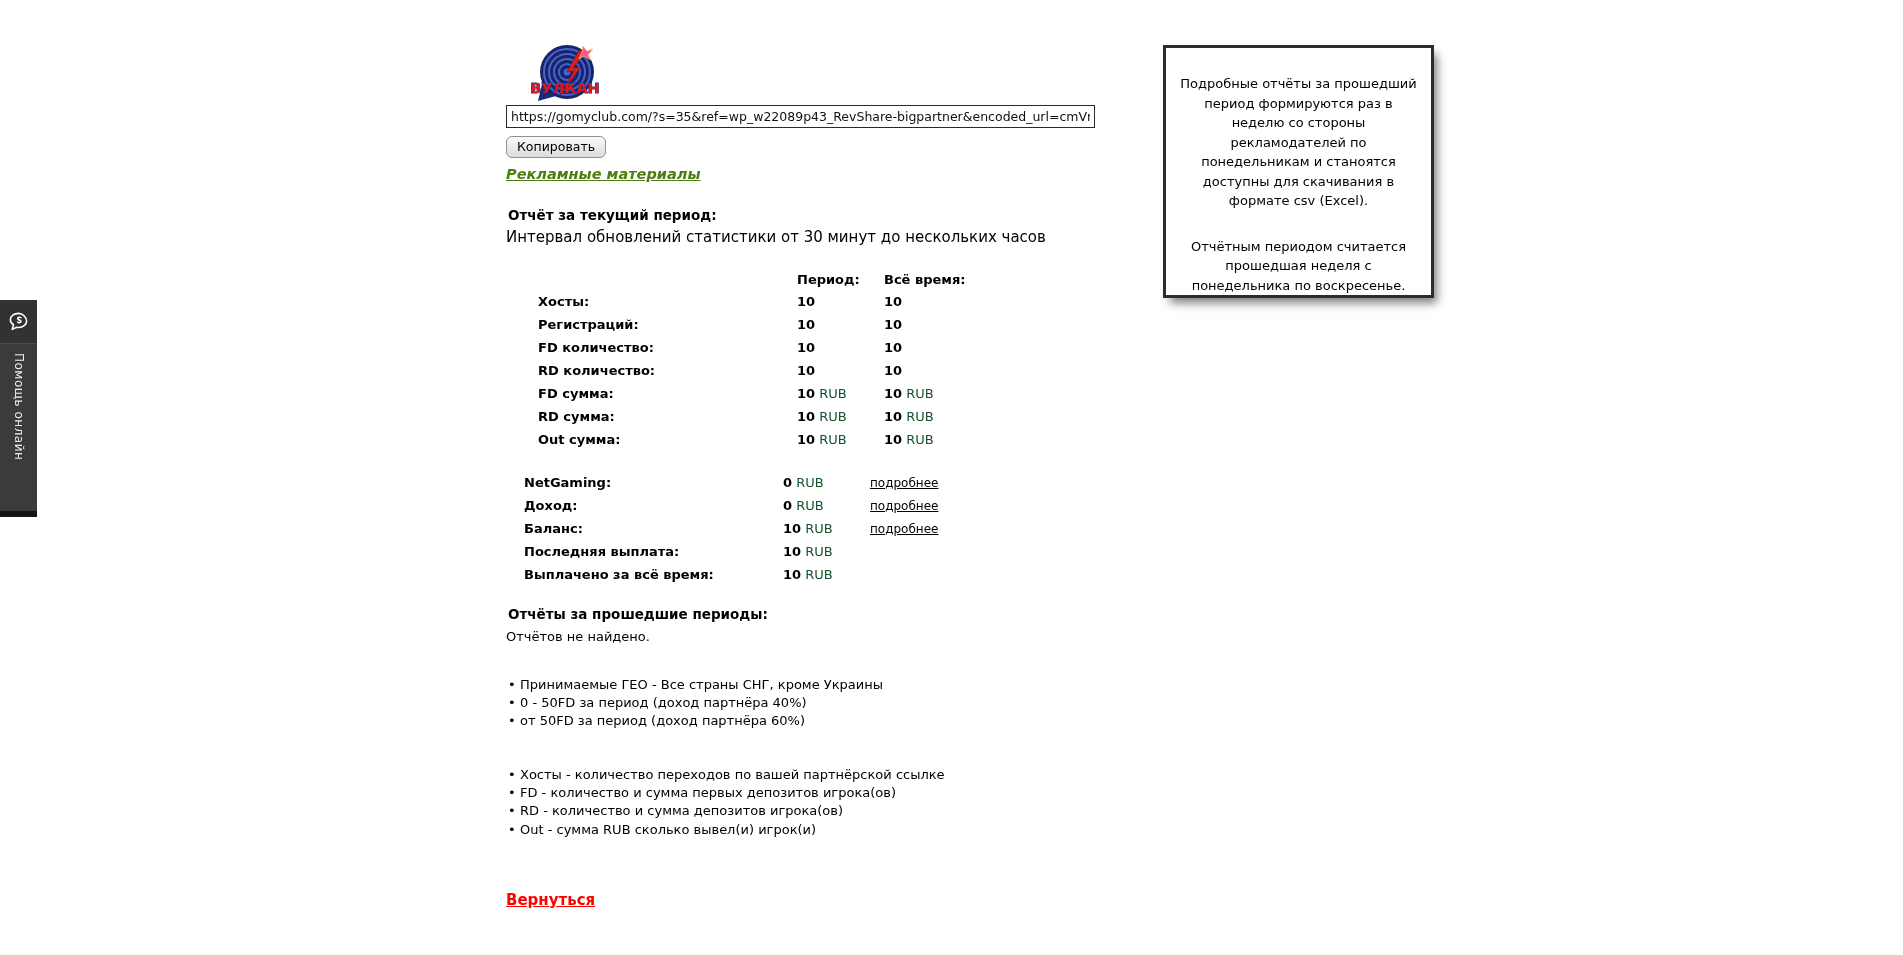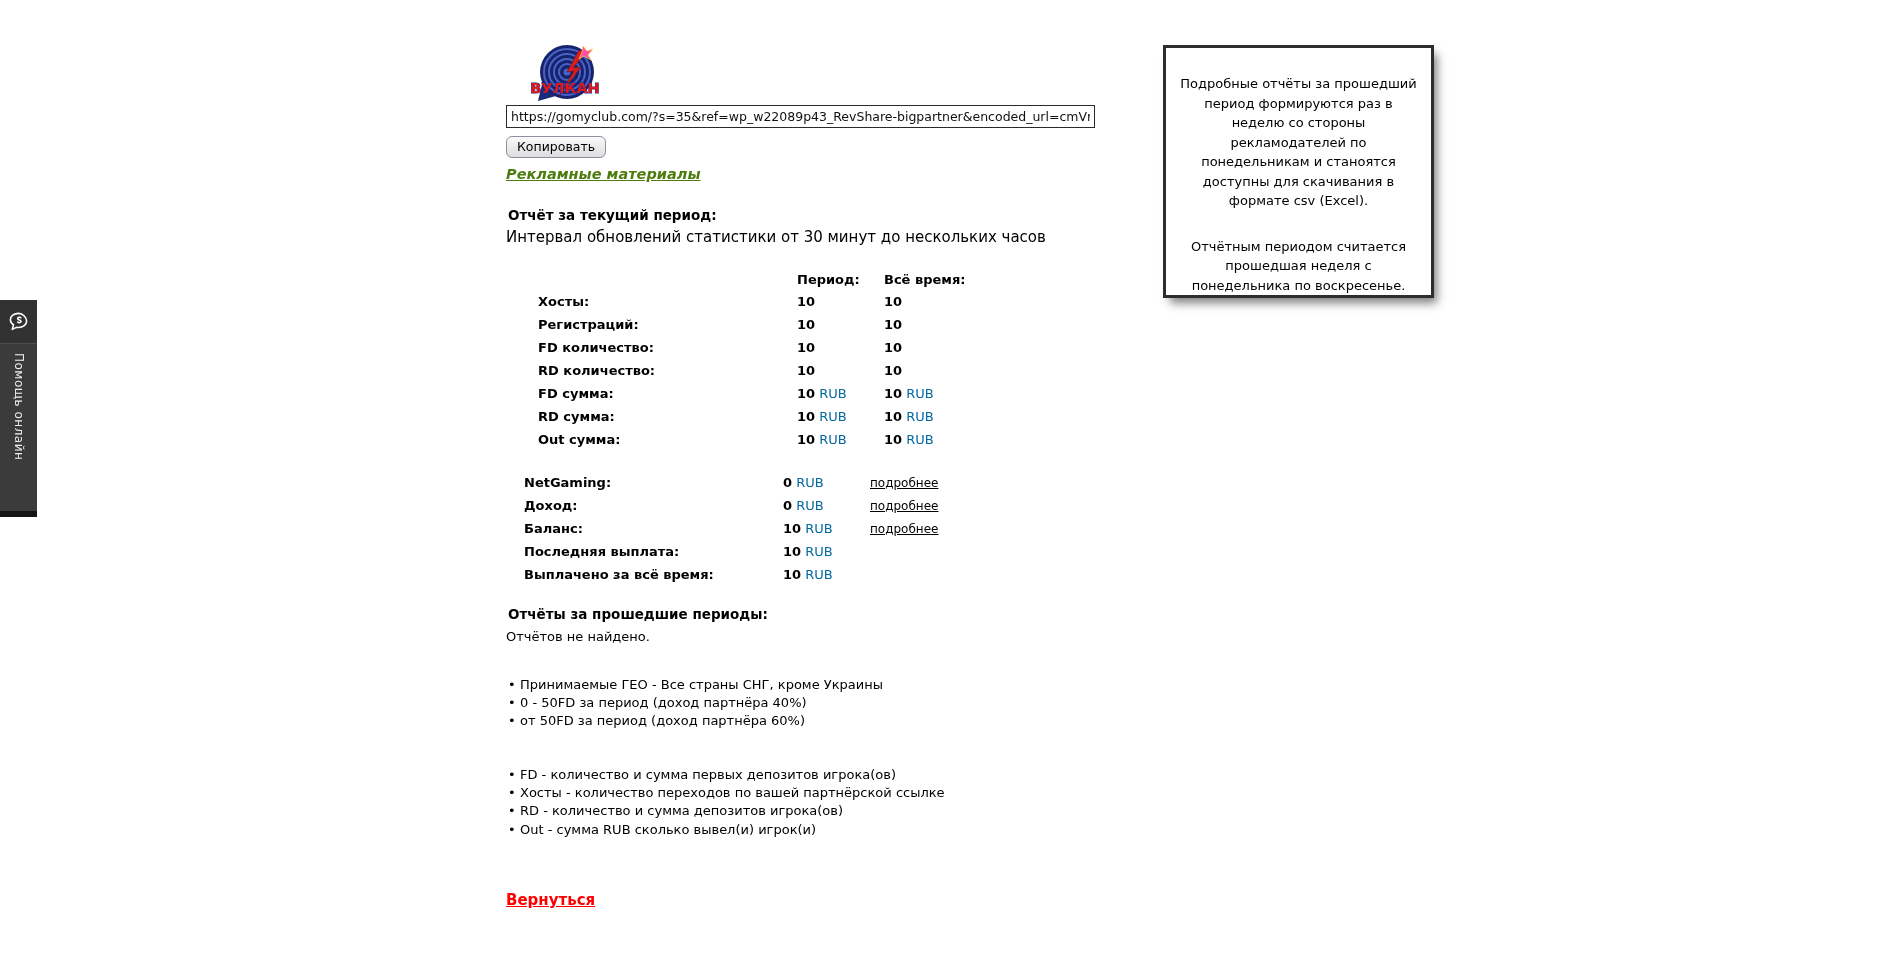--- a/index.html
+++ b/index.html
@@ -32,21 +32,21 @@
   table.grid td{padding:0;vertical-align:middle;height:23px;}
   table.stats{position:absolute;left:506px;top:269px;margin-left:32px;}
   table.stats tr.head td{height:21px;}
   table.balance{position:absolute;left:524px;top:471px;}
   td.c1{width:259px;}
   td.c2{width:87px;}
   td.c3{width:130px;}
   .lbl{font-weight:bold;}
   .colhead{font-weight:bold;}
   .num{font-weight:bold;}
-  .unit{color:#0369a1;}
+  .unit{color:#14532d;}
   a.details{color:#000;text-decoration:underline;cursor:pointer;font-size:12px;}
 
   .past-title{position:absolute;left:508px;top:606px;font-size:13.5px;font-weight:bold;}
   .past-empty{position:absolute;left:506px;top:629px;font-size:13px;}
 
   ul.terms{position:absolute;left:506px;margin:0;padding:0;list-style:none;font-size:13px;}
   ul.terms li{line-height:18.2px;}
   ul.terms li::before{content:"\2022";display:inline-block;width:12px;padding-left:2px;}
   #terms1{top:676px;}
   #terms2{top:766px;}
@@ -176,22 +176,22 @@
   <div class="past-title">Отчёты за прошедшие периоды:</div>
   <div class="past-empty">Отчётов не найдено.</div>
 
   <ul class="terms" id="terms1">
     <li>Принимаемые ГЕО - Все страны СНГ, кроме Украины</li>
     <li>0 - 50FD за период (доход партнёра 40%)</li>
     <li>от 50FD за период (доход партнёра 60%)</li>
   </ul>
 
   <ul class="terms" id="terms2">
+    <li>Хосты - количество переходов по вашей партнёрской ссылке</li>
     <li>FD - количество и сумма первых депозитов игрока(ов)</li>
-    <li>Хосты - количество переходов по вашей партнёрской ссылке</li>
     <li>RD - количество и сумма депозитов игрока(ов)</li>
     <li>Out - сумма RUB сколько вывел(и) игрок(и)</li>
   </ul>
 
   <a class="back-link">Вернуться</a>
 
   <div class="info-box">
     <p>Подробные отчёты за прошедший период формируются раз в неделю со стороны рекламодателей по понедельникам и станоятся доступны для скачивания в формате csv (Excel).</p>
     <p>Отчётным периодом считается прошедшая неделя с понедельника по воскресенье.</p>
   </div>

